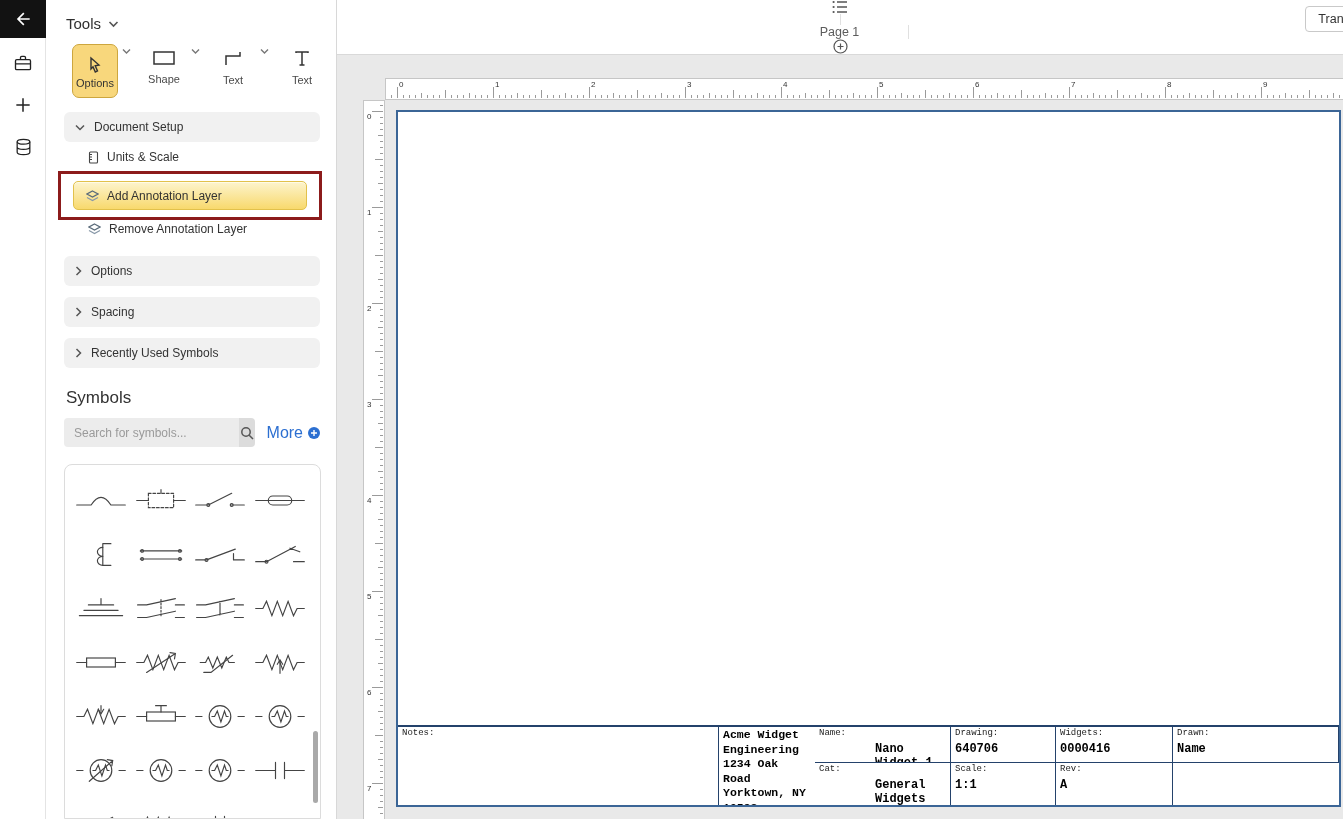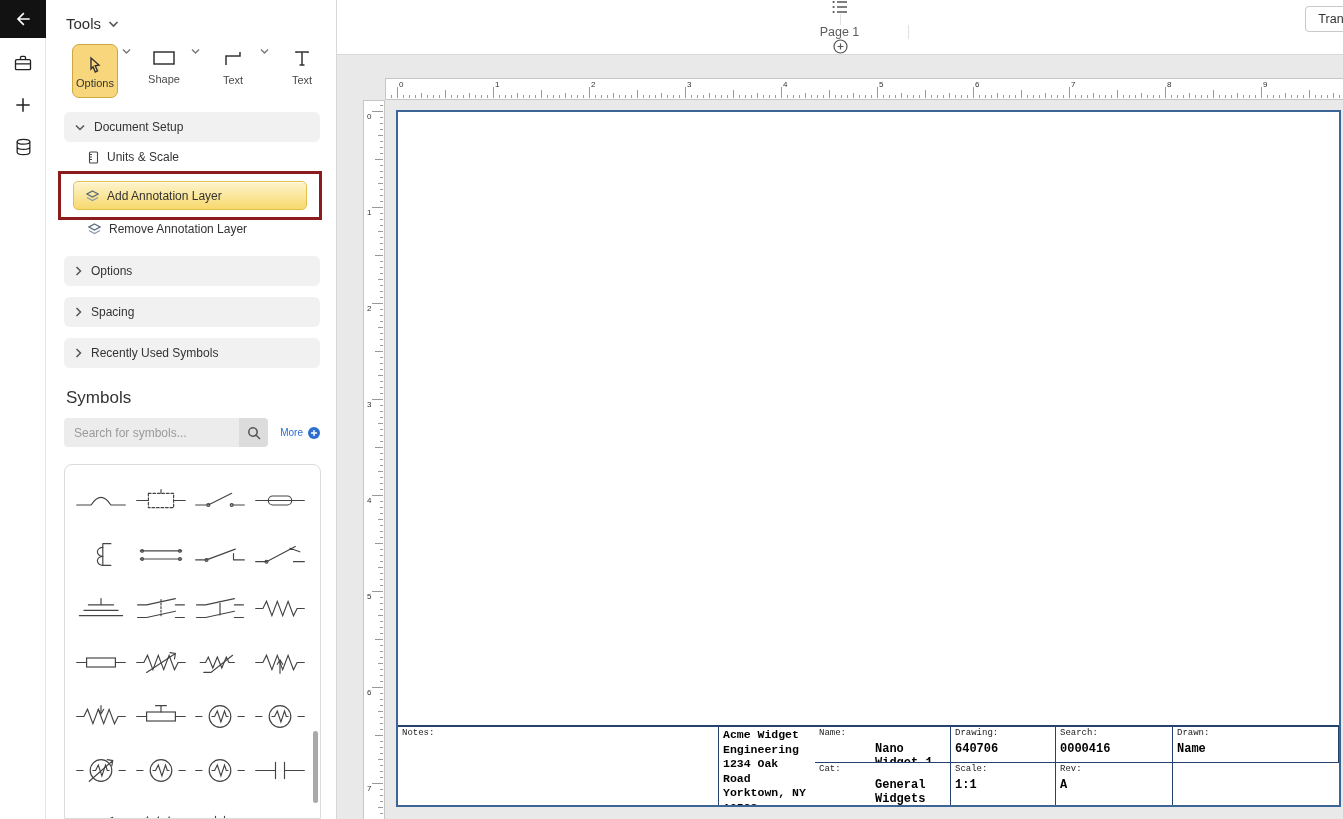--- a/index.html
+++ b/index.html
@@ -44,21 +44,21 @@
   .symbols-heading { margin:20px 0 10px 20px; font-size:17px; color:#333; }
   .search-row { display:flex; align-items:center; margin:0 16px 0 18px; }
   .search-input { flex:1; height:29px; background:#ececec; border:none;
     border-radius:4px 0 0 4px; padding:0 10px; font-size:12px; color:#333;
     font-family:"Liberation Sans", sans-serif; outline:none; }
   .search-input::placeholder { color:#9a9a9a; }
   .search-btn { width:37px; height:29px; background:#dcdcdc; border:none;
     border-radius:0 4px 4px 0; display:flex; align-items:center; justify-content:center;
     cursor:pointer; }
   .more-link { display:flex; align-items:center; gap:5px; margin-left:12px;
-    font-size:10px; color:#2c6fd1; cursor:pointer; }
+    font-size:16px; color:#2c6fd1; cursor:pointer; }
 
   .symbols-card { position:absolute; left:18px; right:15px; top:464px; bottom:0;
     background:#fff; border:1px solid #dcdcdc; border-radius:8px 8px 0 0;
     overflow:hidden; }
   .sym-grid { display:grid; grid-template-columns:repeat(4,1fr); grid-auto-rows:54px;
     padding:8px 10px 0 6px; }
   .sym-cell { display:flex; align-items:center; justify-content:center; cursor:pointer; }
   .sym-scroll-track { position:absolute; right:2px; top:4px; bottom:4px; width:6px; }
   .sym-scroll-thumb { position:absolute; right:0; top:262px; width:5px; height:72px;
     background:#a9a9a9; border-radius:3px; cursor:pointer; }
@@ -767,21 +767,21 @@
 
       <div class="tb-cell r1">
         <span class="tb-label">Name:</span>
         <span class="tb-value indent">Nano Widget 1</span>
       </div>
       <div class="tb-cell r1">
         <span class="tb-label">Drawing:</span>
         <span class="tb-value">640706</span>
       </div>
       <div class="tb-cell r1">
-        <span class="tb-label">Search:</span>
+        <span class="tb-label">Widgets:</span>
         <span class="tb-value">0000416</span>
       </div>
       <div class="tb-cell r1">
         <span class="tb-label">Drawn:</span>
         <span class="tb-value">Name</span>
       </div>
       <div class="tb-cell span2">
         <span class="tb-label">Notes:</span>
       </div>
       <div class="tb-cell span2 last">

